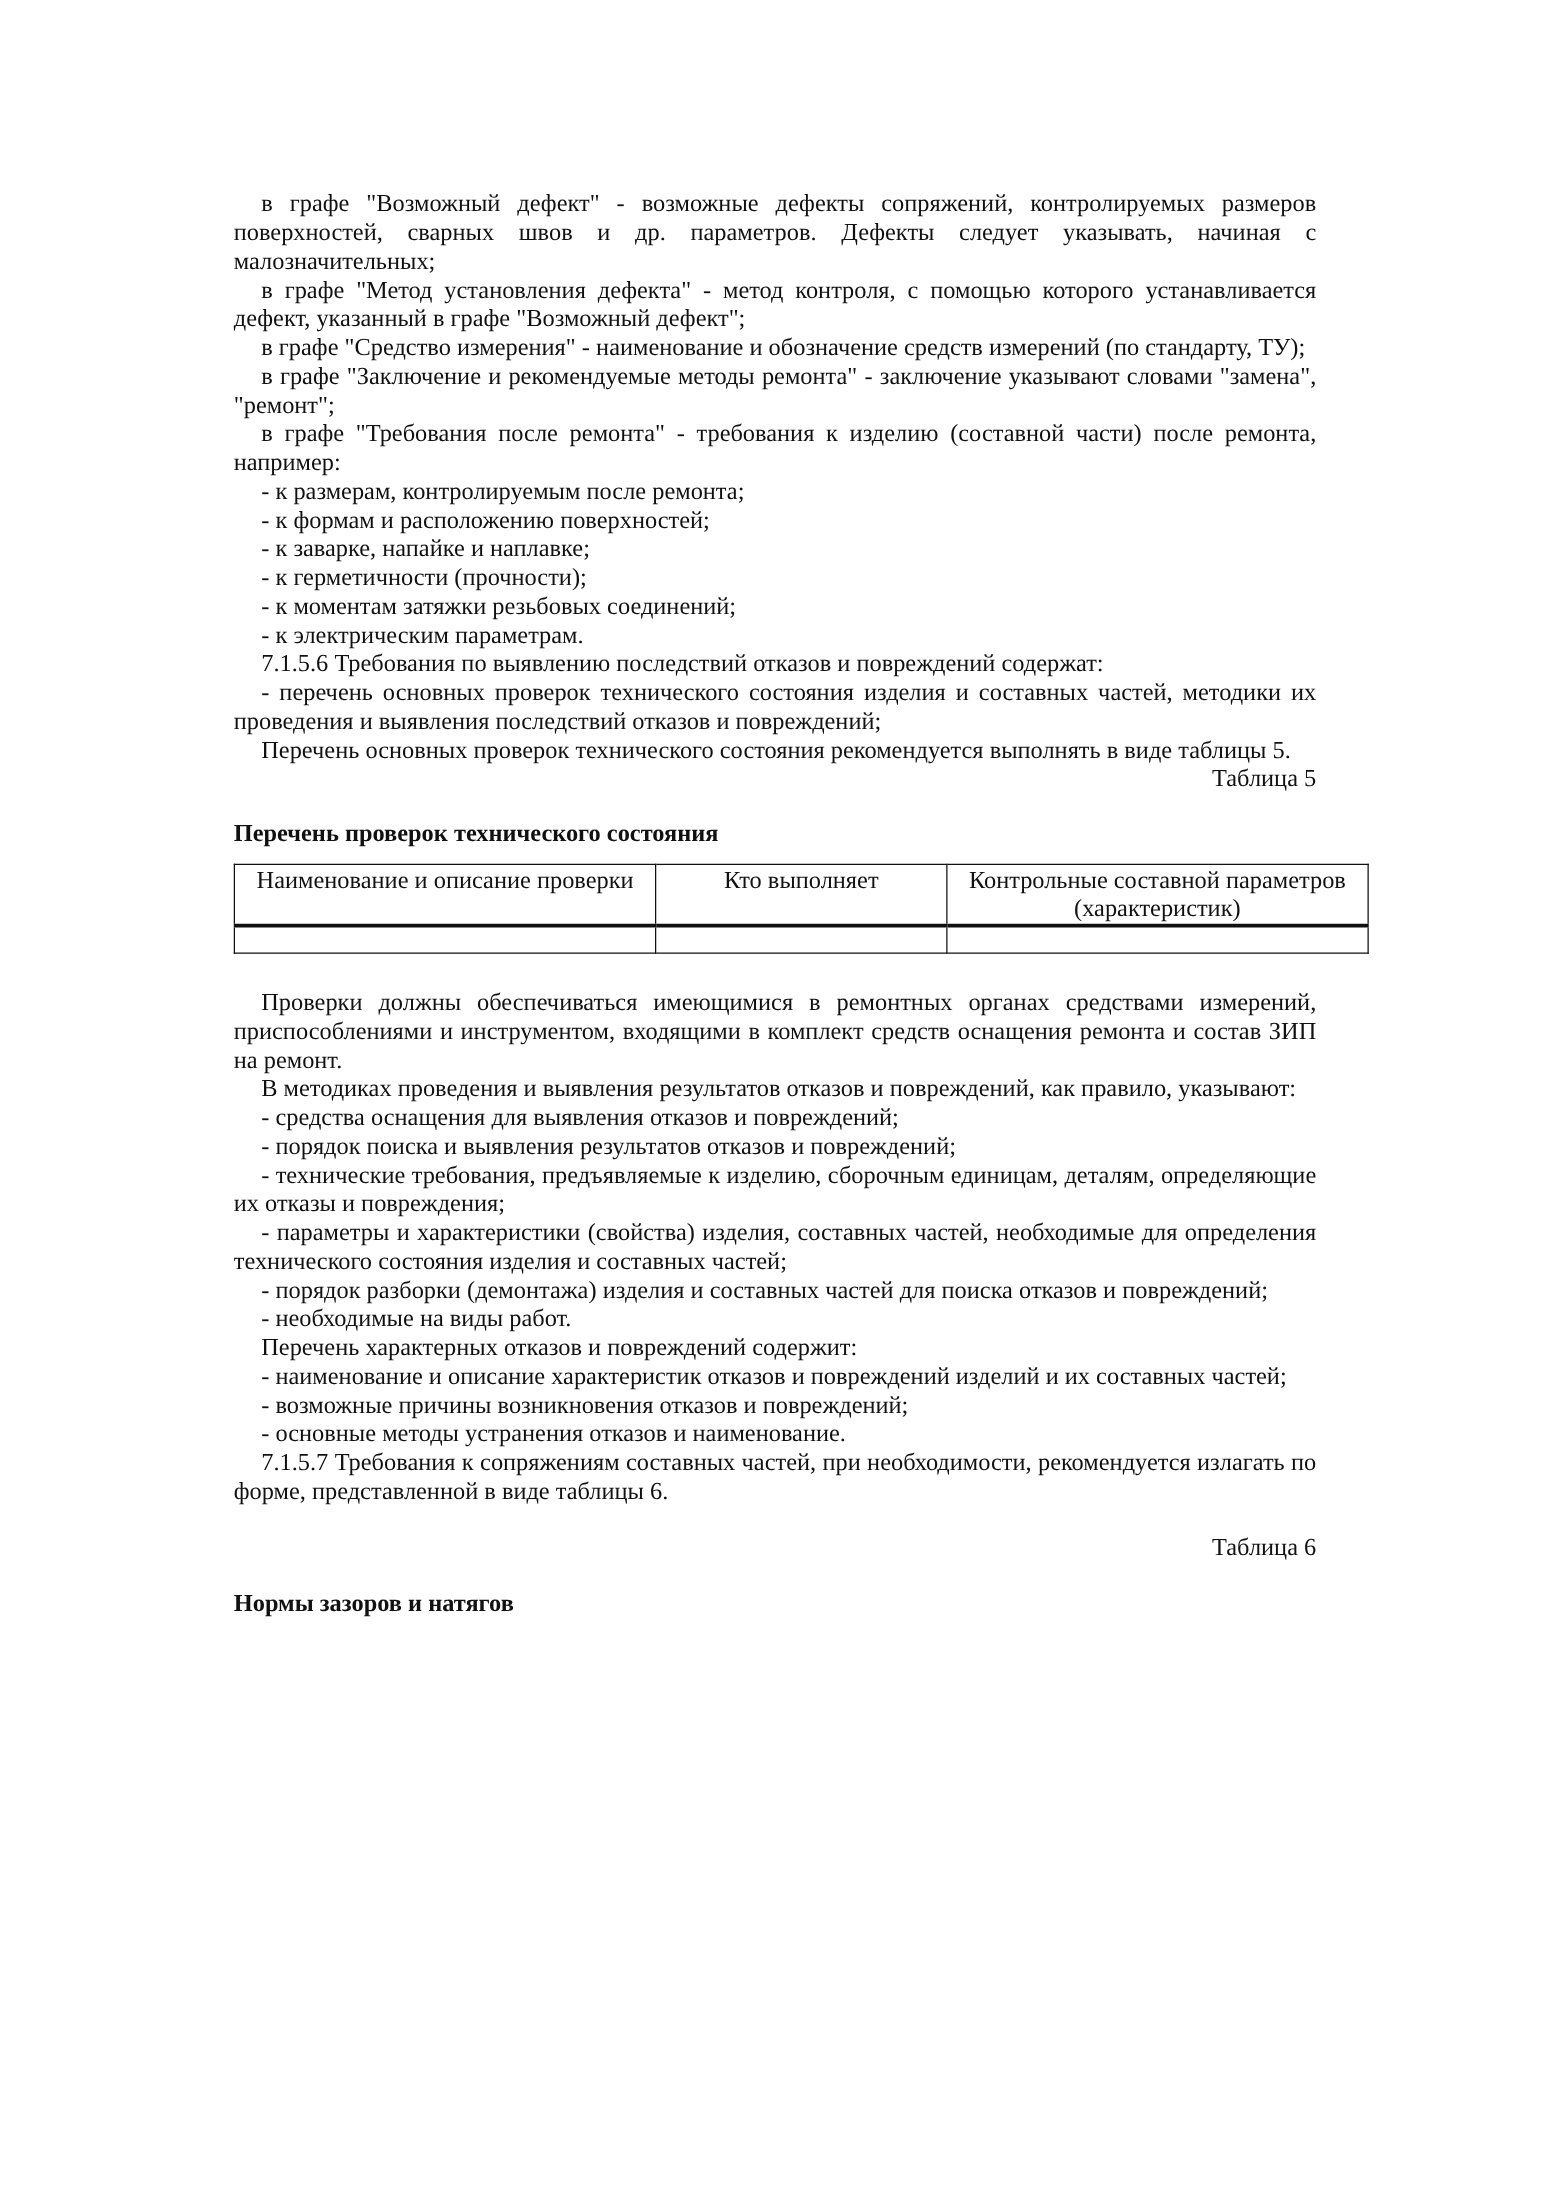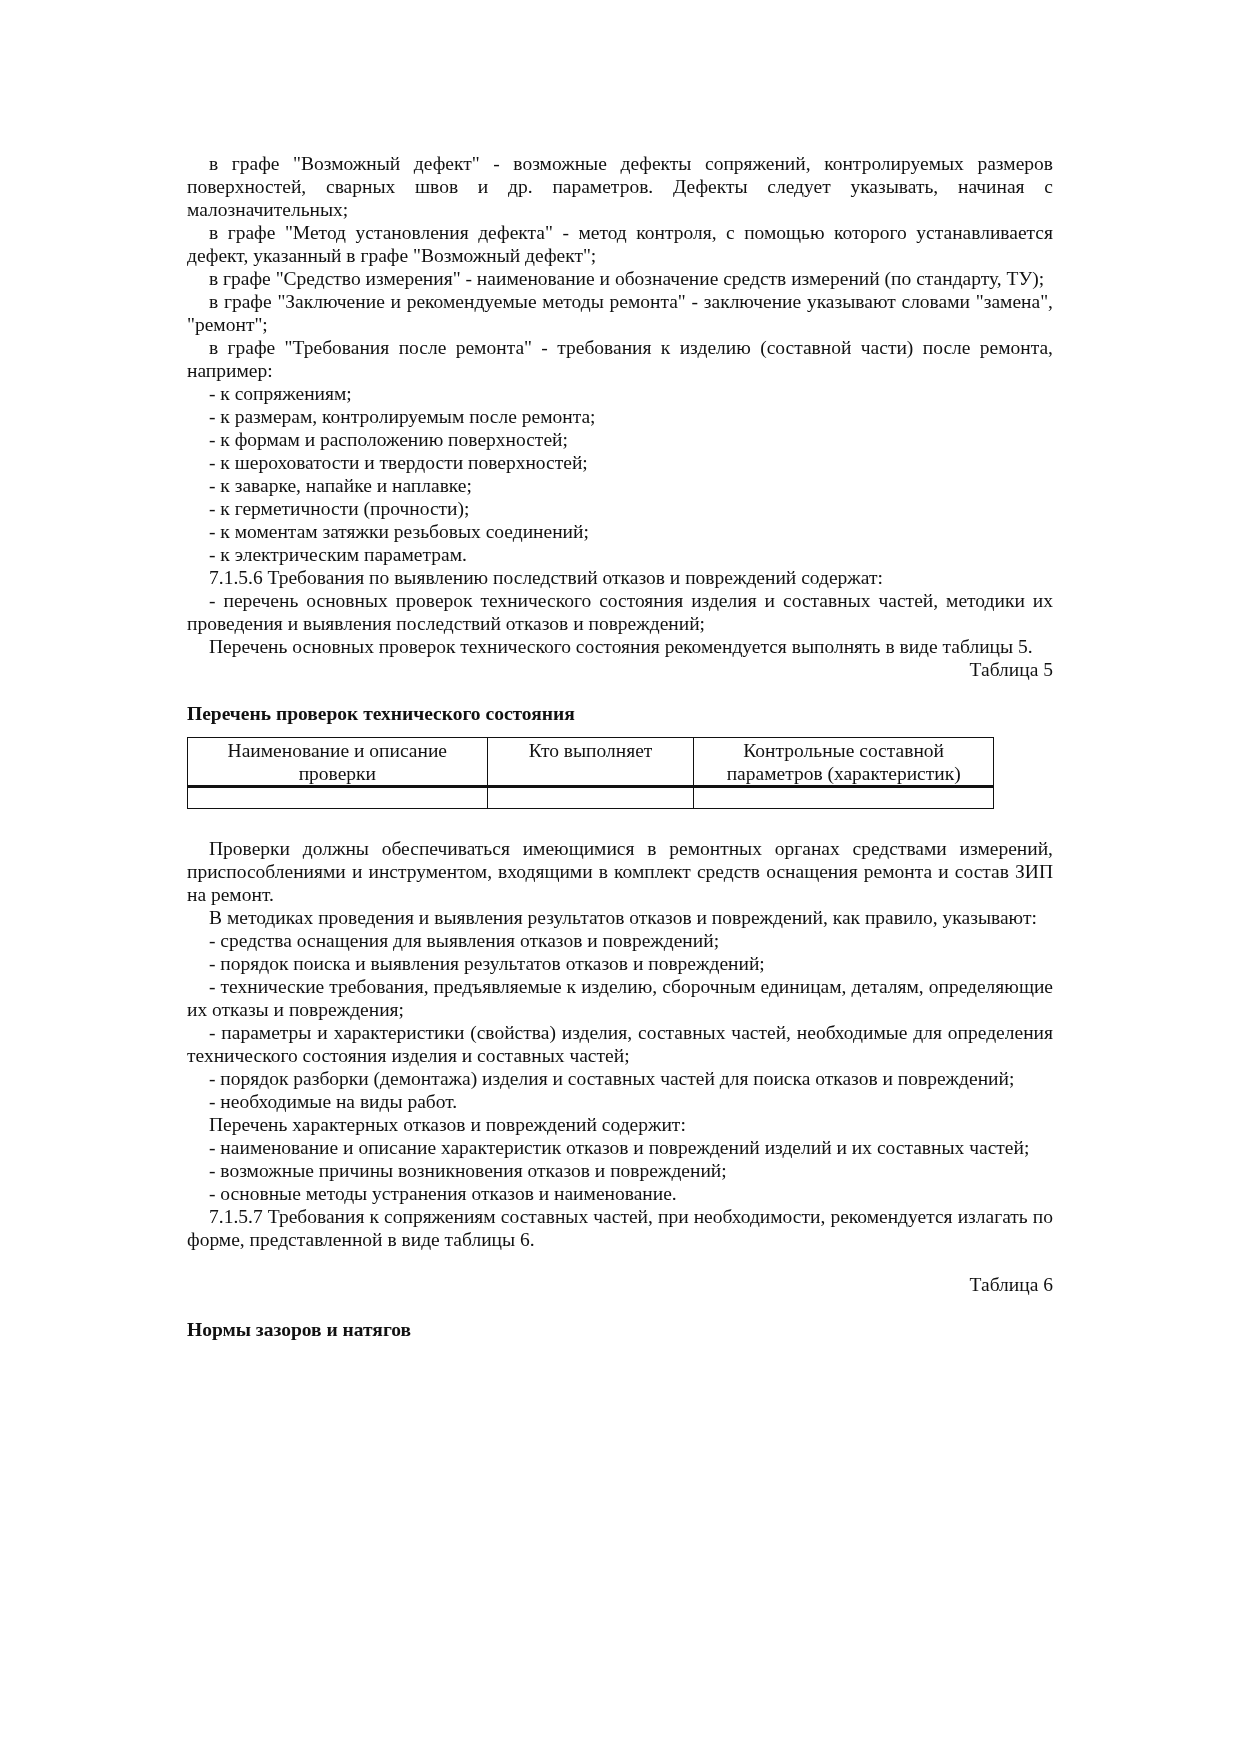--- a/index.html
+++ b/index.html
@@ -23,21 +23,21 @@
   .page p.li { text-indent: 22px; }
   .right { text-align: right !important; text-indent: 0 !important; }
   .center { text-align: center; text-indent: 0 !important; }
   .bold { font-weight: bold; }
   .cap5 { margin-top: 0; }
   .title5 { margin-top: 21px !important; }
   .tbl {
     border-collapse: collapse;
     margin-top: 12px;
     margin-bottom: 28px;
-    width: 807px;
+    width: 908px;
     font-size: 19.5px;
     line-height: 23px;
   }
   .tbl th, .tbl td {
     border: 1.5px solid #111;
     font-weight: normal;
     text-align: center;
     vertical-align: top;
     padding: 1px 4px 0 4px;
   }
@@ -50,24 +50,22 @@
 <body>
 
 <div class="page">
 
   <div>
     <p>в графе "Возможный дефект" - возможные дефекты сопряжений, контролируемых размеров поверхностей, сварных швов и др. параметров. Дефекты следует указывать, начиная с малозначительных;</p>
     <p>в графе "Метод установления дефекта" - метод контроля, с помощью которого устанавливается дефект, указанный в графе "Возможный дефект";</p>
     <p>в графе "Средство измерения" - наименование и обозначение средств измерений (по стандарту, ТУ);</p>
     <p>в графе "Заключение и рекомендуемые методы ремонта" - заключение указывают словами "замена", "ремонт";</p>
     <p>в графе "Требования после ремонта" - требования к изделию (составной части) после ремонта, например:</p>
-    <p class="li">- к сопряжениям;</p>
     <p class="li">- к размерам, контролируемым после ремонта;</p>
     <p class="li">- к формам и расположению поверхностей;</p>
-    <p class="li">- к шероховатости и твердости поверхностей;</p>
     <p class="li">- к заварке, напайке и наплавке;</p>
     <p class="li">- к герметичности (прочности);</p>
     <p class="li">- к моментам затяжки резьбовых соединений;</p>
     <p class="li">- к электрическим параметрам.</p>
     <p>7.1.5.6 Требования по выявлению последствий отказов и повреждений содержат:</p>
     <p class="li">- перечень основных проверок технического состояния изделия и составных частей, методики их проведения и выявления последствий отказов и повреждений;</p>
     <p>Перечень основных проверок технического состояния рекомендуется выполнять в виде таблицы 5.</p>
   </div>
 
   <p class="right cap5">Таблица 5</p>

